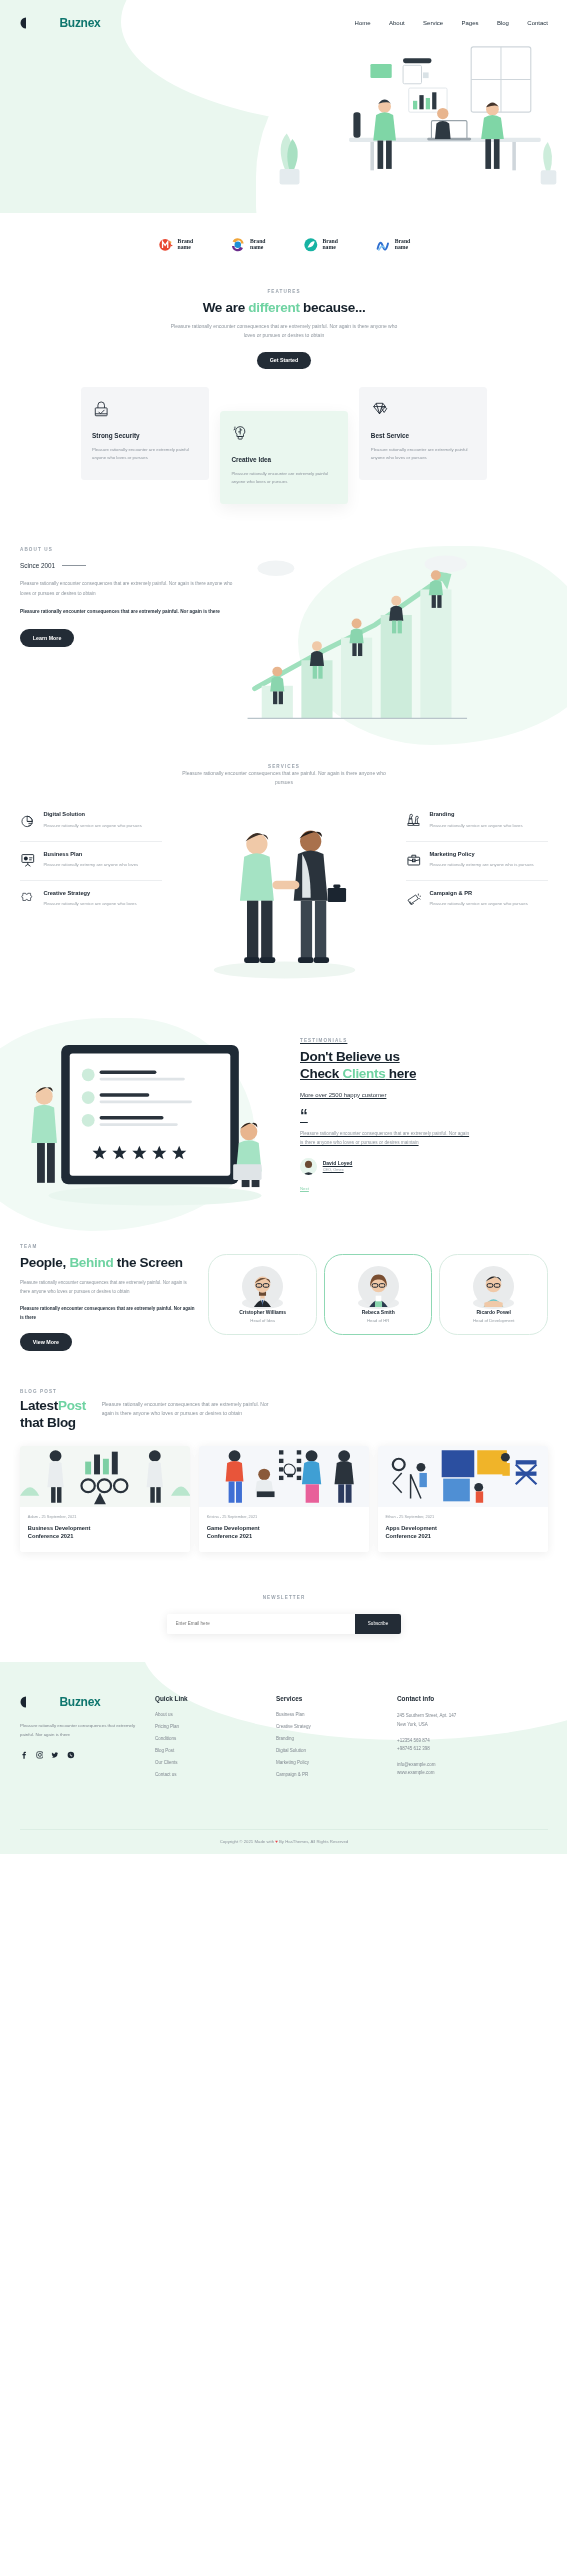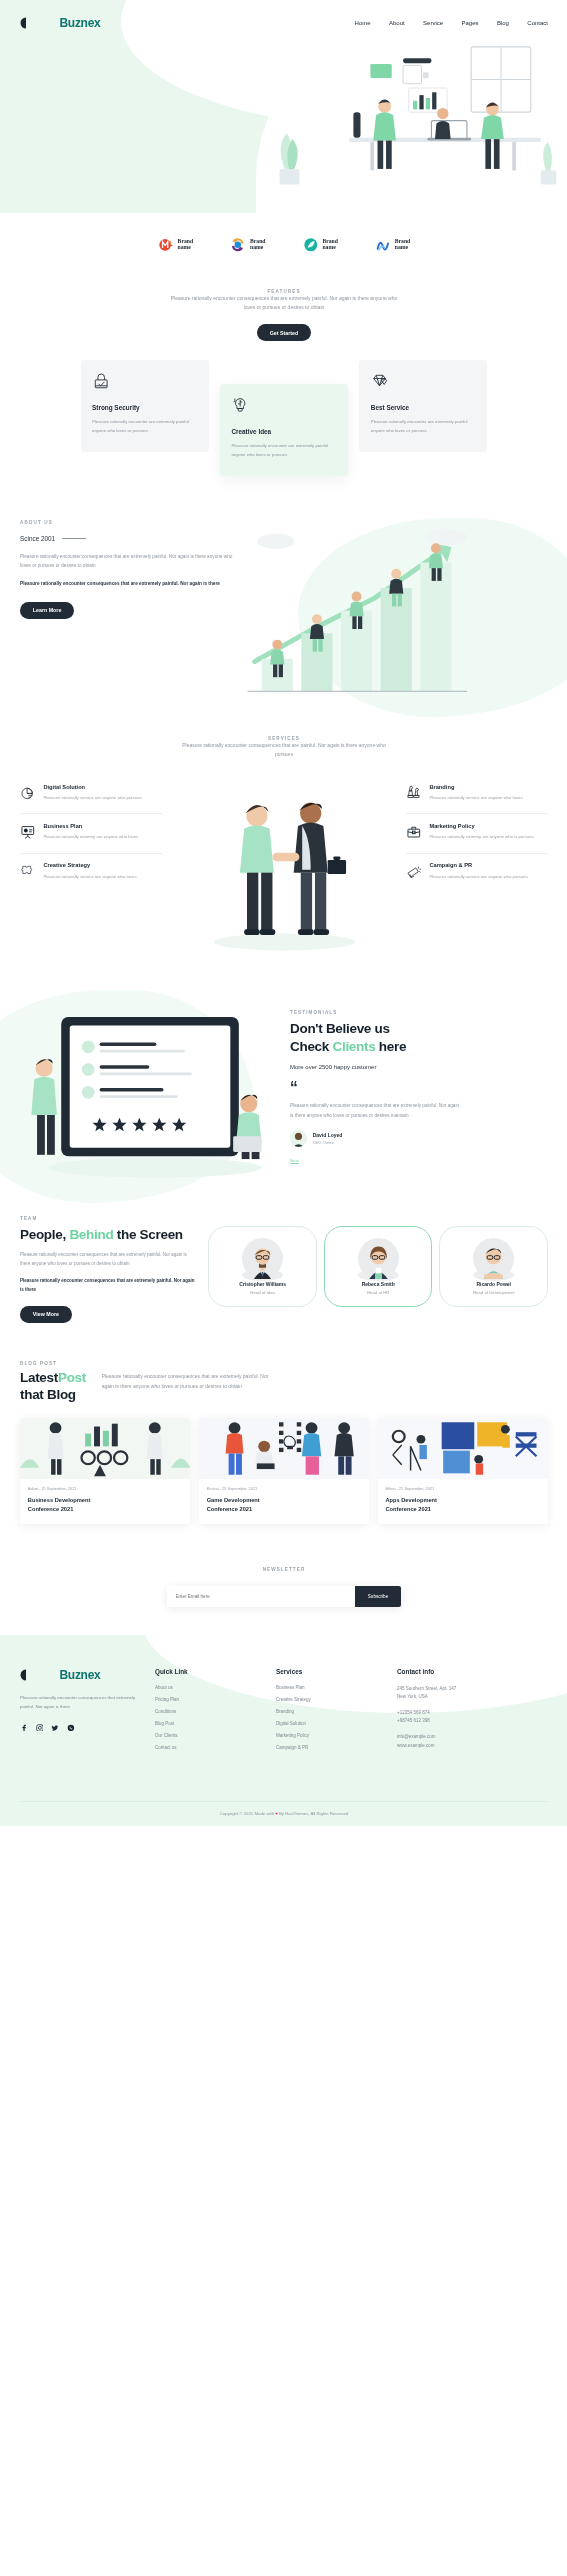--- a/index.html
+++ b/index.html
@@ -135,21 +135,21 @@
   .svc-col { width: 142px; }
   .svc-item { display: flex; gap: 7.8px; align-items: flex-start; padding: 8.5px 0 11.4px; text-align: left; }
   .svc-col .svc-item + .svc-item { border-top: 0.7px solid #eceef0; }
   .svc-ico { width: 15.6px; height: 15.6px; flex: 0 0 15.6px; margin-top: 1.4px;}
   .svc-item h4 { font-size: 5.7px; font-weight: 700; color: #1b2530; margin-bottom: 4.3px; }
   .svc-item p { font-size: 4.3px; color: #9aa1a8; line-height: 1.9; }
   .svc-mid { width: 177px; position: relative; height: 184px; }
 
   
   .testi {
-    display: flex; padding: 7px 20px 14px; position: relative; background: #fff;
+    display: flex; gap: 10px; padding: 7px 20px 14px; position: relative; background: #fff; text-decoration: underline;
   }
   .testi:before{
     content:""; position:absolute; left:-43px; top:0px; width:298px; height:213px;
     background:#f1faf5; border-radius:50% 42% 55% 45% / 48% 56% 44% 52%;
   }
   .testi-art { width: 270px; height: 192px; position: relative; z-index:2;}
   .testi-right { flex: 1; padding-top: 12.8px; position: relative; z-index:2;}
   .testi-right .sec-title { margin: 5px 0 0; line-height: 1.32; }
   .testi-more { font-size: 6px; color: #2c3742; margin: 8.5px 0 0; }
   .quote-mark { font-size: 15.6px; color: #1f2a35; font-weight: 700; line-height: 1; margin: 10px 0 5.7px; }
@@ -364,20 +364,23 @@
         </svg>
       </span>
       <span class="brand-name">
         <span>Brand</span><br><span>name</span>
       </span>
     </div>
   </section>
 
   <section class="features">
     <div class="eyebrow">FEATURES</div>
+    <h2 class="sec-title">
+      <span>We are </span><span class="accent">different</span><span> because...</span>
+    </h2>
     <p class="sec-sub">Pleasure rationally encounter consequences that are extremely painful. Nor again is there anyone who loves or pursues or desires to obtain</p>
     <button class="btn-dark">Get Started</button>
 
     <div class="feature-cards">
       <div class="fcard">
         <span class="fico">
           <svg viewBox="0 0 28 28" width="18.4" height="18.4" fill="none" stroke="#1b2530" stroke-width="1.3">
             <rect x="5" y="12" width="18" height="12" rx="1"></rect>
             <path d="M9 12 V8 a5 5 0 0 1 10 0 v4"></path>
             <path d="M10 18 l3 3 l6 -6"></path>

